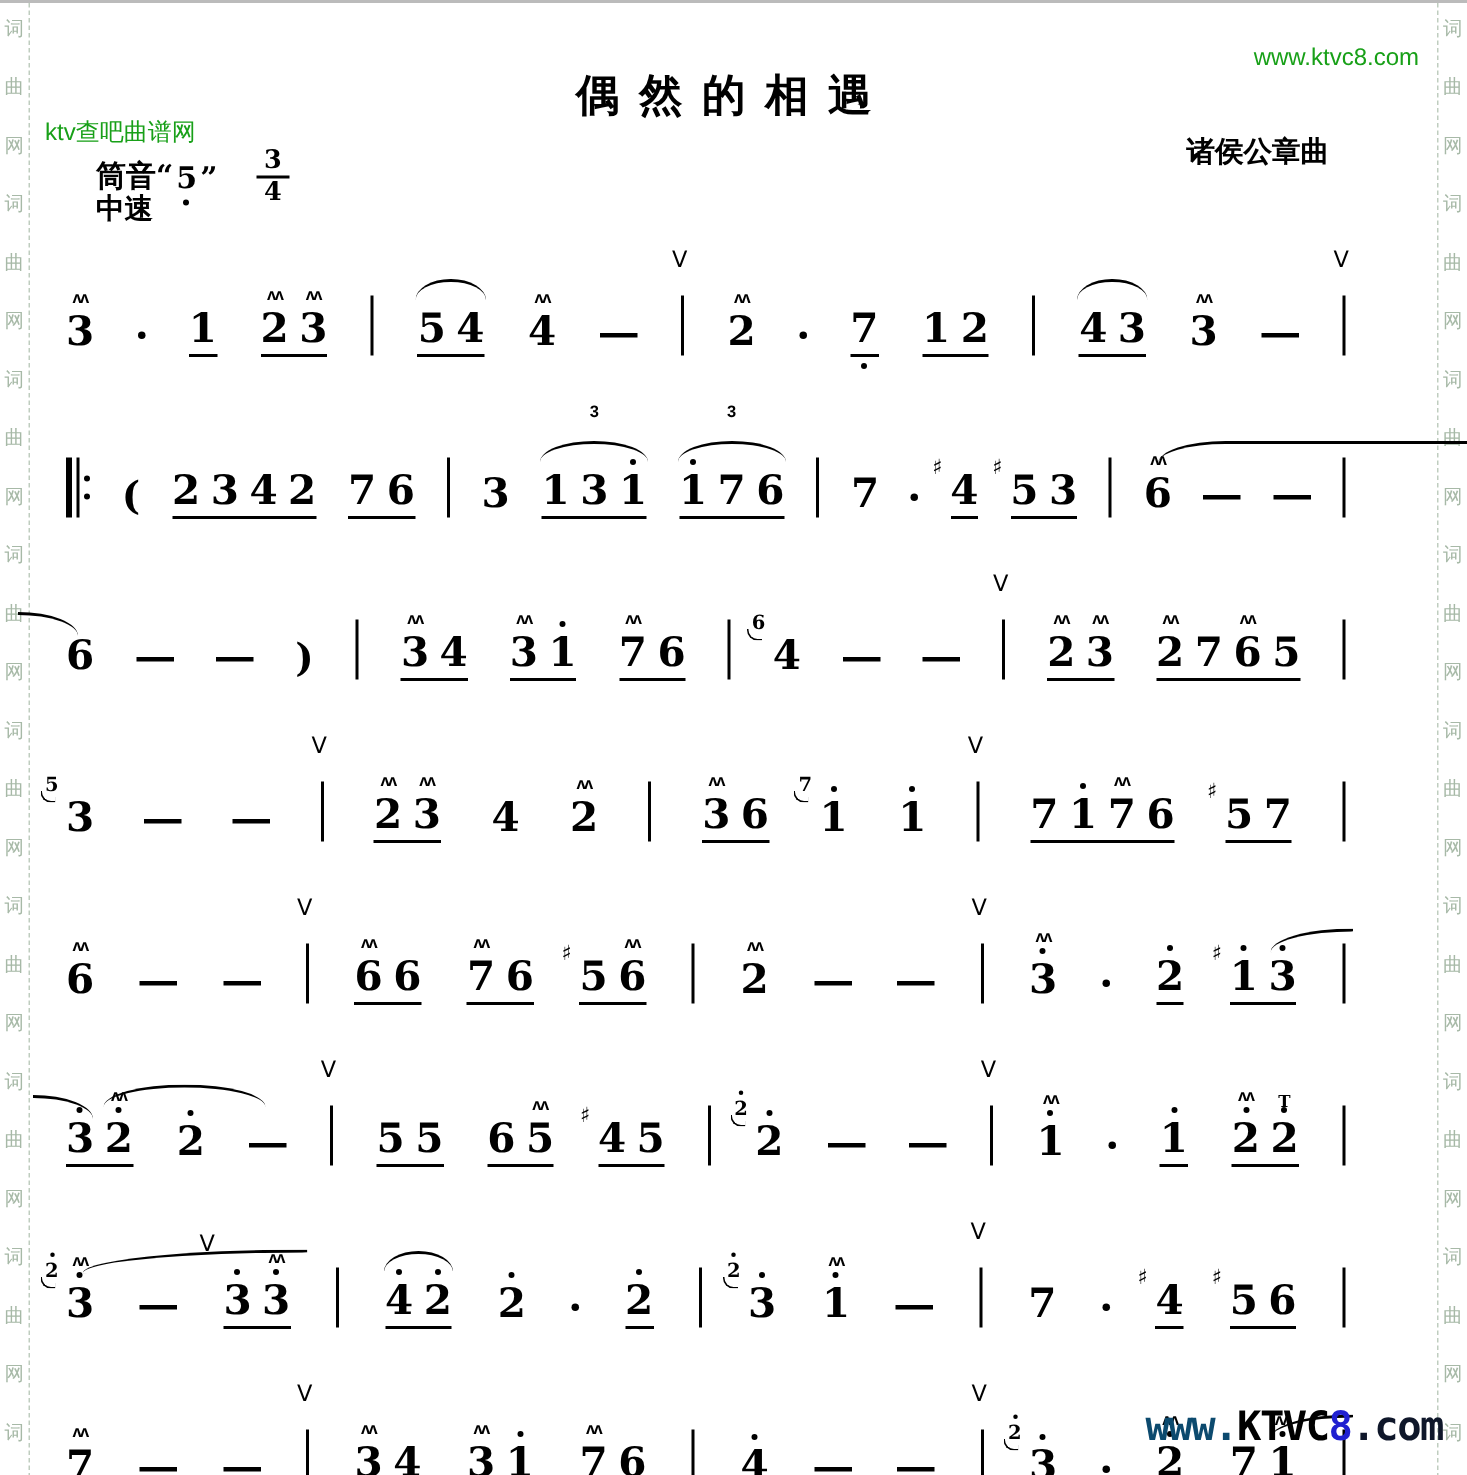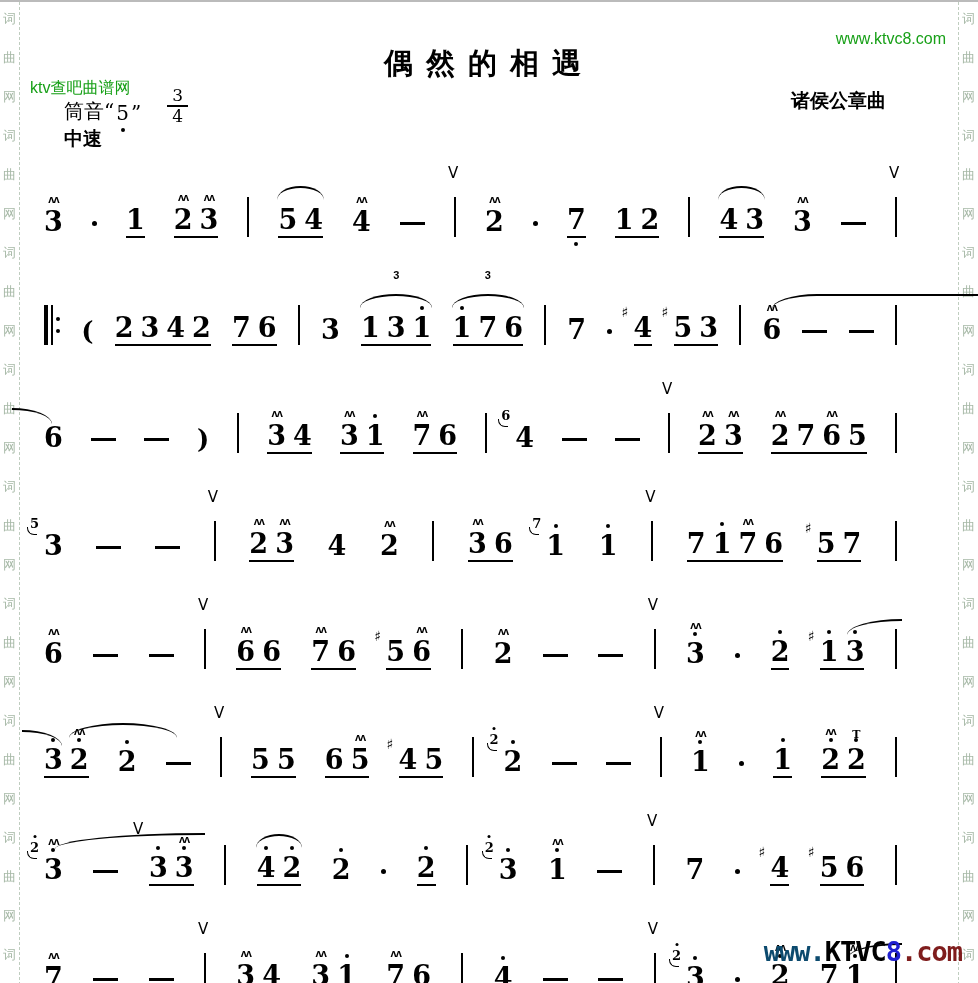--- a/index.html
+++ b/index.html
@@ -11,22 +11,22 @@
   
   .wm{position:absolute;top:0;bottom:0;width:19px;display:flex;flex-direction:column;
       align-items:center;padding-top:8px;gap:21px;font-size:13px;color:#a7b9a7;}
   .wm-left{left:0;border-right:1px dashed #bfcdbf;}
   .wm-right{right:0;border-left:1px dashed #bfcdbf;}
   
   .site-name{position:absolute;left:30px;top:28px;color:#18a018;font-size:16px;margin-top:48px;}
   .site-url{position:absolute;right:32px;top:28px;color:#18a018;font-size:16px;}
   .title{position:absolute;left:0;top:42px;width:100%;text-align:center;
          font-family:"DejaVu Serif",serif;font-weight:bold;font-size:29px;letter-spacing:13px;}
-  .tune-line{position:absolute;left:64px;top:84px;font-family:"DejaVu Serif",serif;
-             font-weight:normal;font-size:20px;display:flex;align-items:flex-end;}
+  .tune-line{position:absolute;left:64px;top:96px;font-family:"DejaVu Serif",serif;
+             font-weight:bold;font-size:20px;display:flex;align-items:center;}
   .tune-note{position:relative;margin:0 2px;}
   .tune-note::after{content:"";position:absolute;left:50%;transform:translateX(-50%);
                     bottom:-7px;width:4px;height:4px;border-radius:50%;background:#000;}
   .timesig{display:inline-block;margin-left:26px;text-align:center;font-size:17px;line-height:1.1;}
   .timesig .num{display:block;border-bottom:2px solid #000;padding:0 5px;}
   .timesig .den{display:block;padding:0 5px;}
   .composer{position:absolute;right:92px;top:86px;font-family:"DejaVu Serif",serif;
             font-weight:bold;font-size:19px;margin-left:32px;}
   .tempo{position:absolute;left:64px;top:124px;font-family:"DejaVu Serif",serif;
          font-weight:bold;font-size:19px;}
@@ -738,13 +738,13 @@
           <span class="digit hashd">1<span class="mord">ʌʌ</span><span class="hdot"></span></span>
         </div>
         <span class="tieR"></span>
       </div>
       <div class="barg">
         <span class="bar"></span>
       </div>
     </div>
   </div>
 
-<div class="logo" id="logo"><span style="color: #0c4a6e;">www.</span><span style="color: #000000;">KTVC</span><span style="color: rgb(32, 32, 208);">8</span><span style="color: #7f1d1d;">.com</span></div>
+<div class="logo" id="logo"><span style="color: #0c4a6e;">www.</span><span style="color: #000000;">KTVC</span><span style="color: rgb(32, 32, 208);">8</span><span style="color: #0f172a;">.com</span></div>
 
 </body></html>

